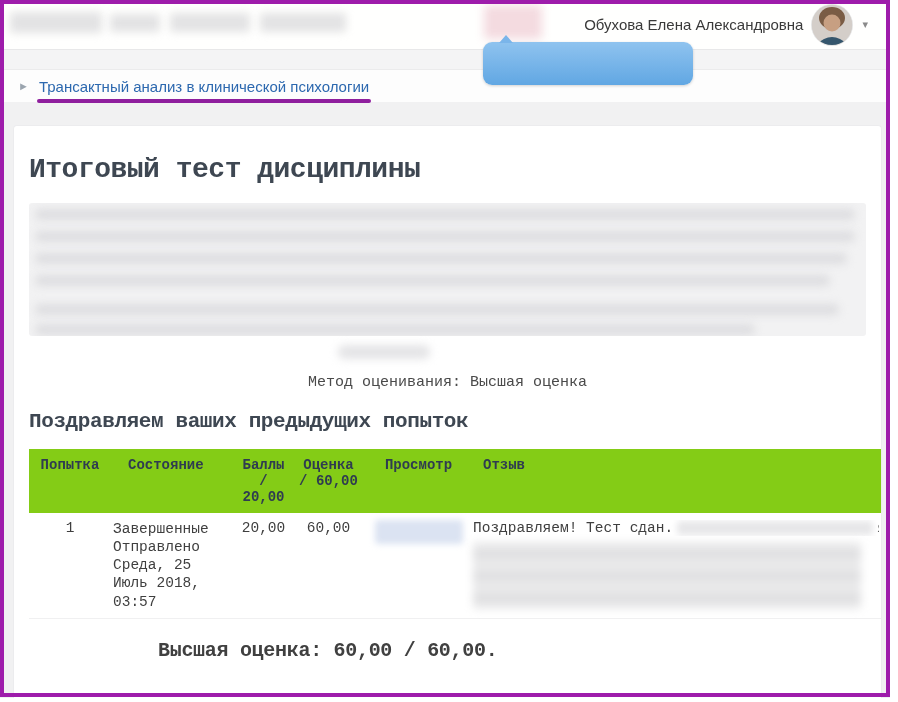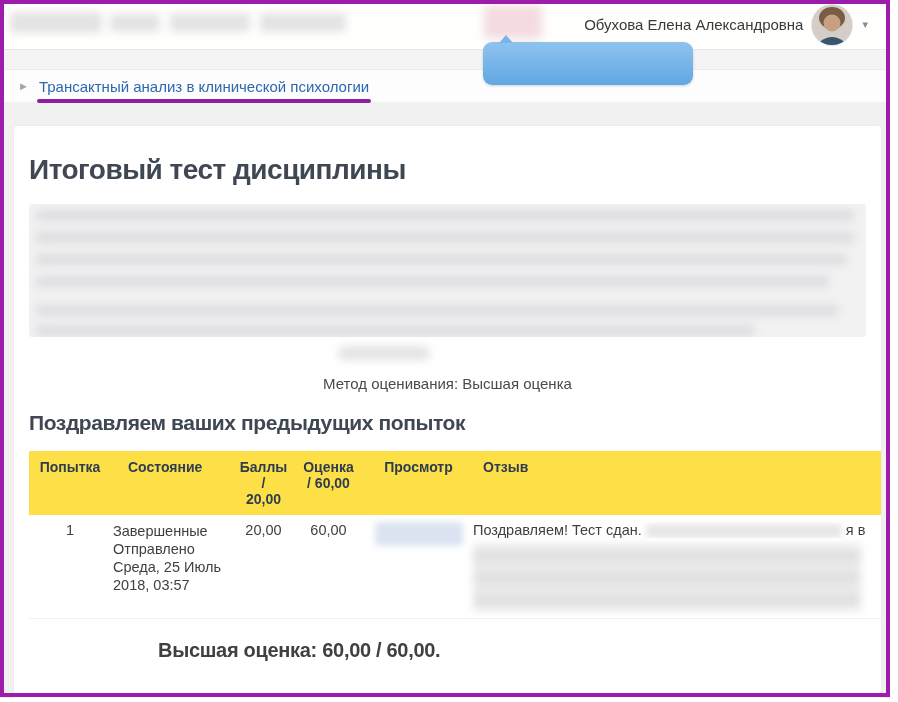--- a/index.html
+++ b/index.html
@@ -44,21 +44,21 @@
   .crumbs { position:absolute; left:8px; top:70px; height:32px; display:flex; align-items:center;
             font-size:15px; white-space:nowrap; }
   .crumb { color:#2c68af; cursor:pointer; }
   .crumb-sep { color:#9aa4ae; font-size:11px; margin:0 10px; }
   .crumb.current { position:relative; }
   .crumb.current::after { content:""; position:absolute; left:-2px; right:-2px; bottom:-8px;
             height:3.5px; background:#8f1f9e; border-radius:2px; }
 
   
   .card { position:absolute; left:13px; top:125px; width:869px; height:573px; background:#ffffff;
-          border:1px solid #ececee; border-bottom:none; border-radius:4px 4px 0 0; }
+          border:1px solid #ececee; border-bottom:none; border-radius:4px 4px 0 0;font-family:Liberation Mono, monospace; }
 
   .quiz-title { margin:28px 0 0 15px; font-size:28px; font-weight:700; letter-spacing:-.5px; color:#3e4752; }
 
   .redact-block { position:relative; margin:18px 15px 0 15px; height:133px;
           background:#f2f2f3; border-radius:3px; overflow:hidden; }
   .rline { position:absolute; left:6px; height:11px; background:#dddde0; border-radius:5px; filter:blur(4px); }
   .rl1 { top:6px;  width:98%; }
   .rl2 { top:28px; width:98%; }
   .rl3 { top:50px; width:97%; }
   .rl4 { top:72px; width:95%; }
@@ -67,21 +67,21 @@
   .mini-blob { margin:9px auto 0 324px; width:92px; height:14px; background:#e4e4e6;
           border-radius:6px; filter:blur(4px); }
 
   .info-line { margin-top:14px; text-align:center; font-size:15px; color:#4a4a4a; }
   .info-line.second { margin-top:15px; }
 
   .results-heading { margin:19px 0 0 15px; font-size:21px; font-weight:700; letter-spacing:-.4px; color:#3e4752; }
 
   
   table.attempts { margin:16px 0 0 15px; width:calc(100% - 15px); border-collapse:collapse; table-layout:fixed; }
-  table.attempts thead tr { background:#fde047; }
+  table.attempts thead tr { background:#84cc16; }
   table.attempts th { font-size:14px; font-weight:700; color:#2f3c50; text-align:center;
           vertical-align:top; padding:8px 2px 8px 2px; height:60px; }
   table.attempts th.left, table.attempts td.left { text-align:left; }
   table.attempts th.state-h { padding-left:17px; }
   table.attempts th.fb-h { padding-left:12px; }
   table.attempts td { font-size:14.5px; color:#3f3f3f; vertical-align:top; padding:7px 2px; }
   td.attempt-cell { text-align:center; }
   td.state-cell { padding-left:17px; padding-right:18px; line-height:1.25; }
   td.num-cell { text-align:center; }
   .review-blob { margin:0 auto; width:88px; height:24px; background:#dbe3f2; border-radius:3px; filter:blur(3px); }

